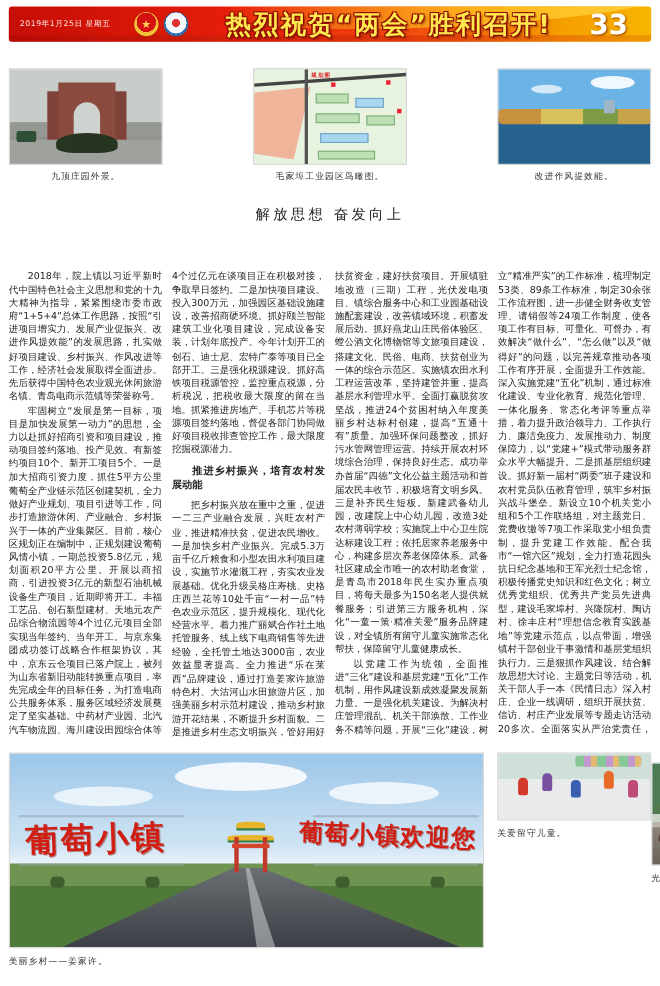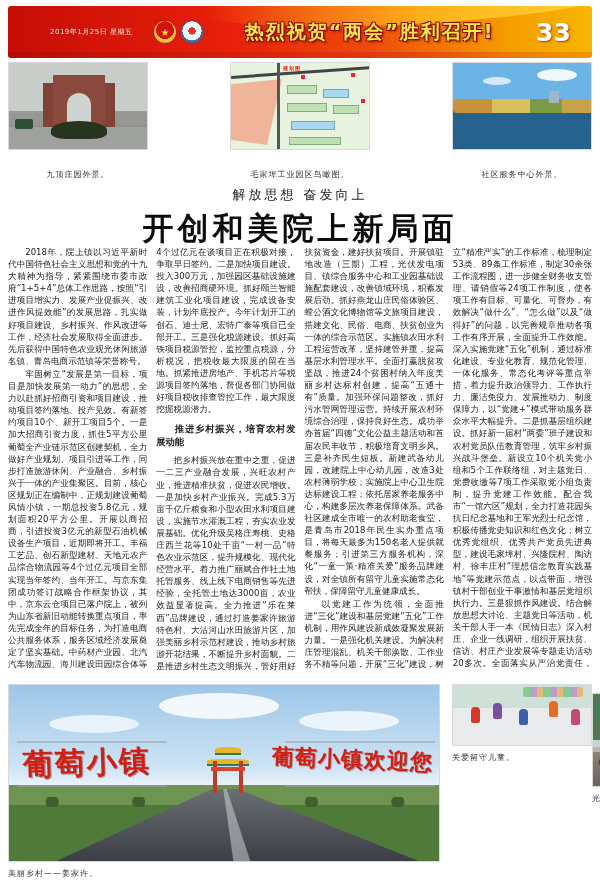--- a/index.html
+++ b/index.html
@@ -1,46 +1,46 @@
 <!DOCTYPE html>
 <html><head>
 <meta charset="utf-8">
 <style>
   * { margin:0; padding:0; box-sizing:border-box; }
   html,body { background:#ffffff; }
   body { width:600px; height:896px; font-family:"DejaVu Sans", sans-serif; color:#222; overflow:hidden; }
   .page { position:relative; width:600px; height:896px; background:#fff; }
 
   
-  .banner { position:absolute; left:8px; top:6px; width:584px; height:52px;
+  .banner { position:absolute; left:8px; top:6px; width:584px; height:32px;
     background:linear-gradient(90deg,#c60d06 0%,#e8200a 38%,#ef4a0c 62%,#f59e00 86%,#f7b500 100%);
-    border-radius:3px; overflow:hidden; display:flex; align-items:center;padding-left:32px; }
+    border-radius:3px; overflow:hidden; display:flex; align-items:center; }
   .banner::before { content:""; position:absolute; right:-30px; top:-28px; width:420px; height:46px;
     background:linear-gradient(90deg,rgba(255,200,40,0) 0%,rgba(255,190,30,.85) 55%,#ffcf3a 100%);
     border-radius:50%; transform:rotate(-3deg); }
   .banner::after { content:""; position:absolute; left:0; bottom:0; width:100%; height:6px;
     background:linear-gradient(90deg,#a80a04,#d8330c 70%,#e87f05); opacity:.55; }
   .date { position:relative; z-index:2; font-size:7px; color:#ffe9e2; margin-left:10px; width:104px; letter-spacing:.5px; }
   .emblems { position:relative; z-index:2; display:flex; gap:5px; align-items:center; }
   .emblem { width:22px; height:22px; border-radius:50%; display:inline-flex; align-items:center; justify-content:center; }
   .emblem.national { background:radial-gradient(circle at 50% 42%,#d61111 0 52%,#f3c23a 53% 72%,#caa12c 73% 100%);
     color:#ffd34d; font-size:10px; box-shadow:0 0 2px rgba(120,40,0,.6); }
   .emblem.cppcc { background:radial-gradient(circle at 50% 45%,#d33 0 22%,#f5f8fb 23% 58%,#2b6fb8 59% 100%);
     box-shadow:0 0 2px rgba(120,40,0,.6); }
-  .slogan { position:relative; z-index:2; flex:1; text-align:center; font-weight:bold; font-size:19px;
+  .slogan { position:relative; z-index:2; flex:1; text-align:center; font-weight:bold; font-size:23px;
     color:#ffe84d; letter-spacing:2px;
     text-shadow:1px 1px 0 #8e0b02, -1px 1px 0 #8e0b02, 1px -1px 0 #8e0b02, -1px -1px 0 #8e0b02, 2px 2px 2px rgba(90,10,0,.6); }
   .pageno { position:relative; z-index:2; width:56px; text-align:left; font-size:25px; font-weight:bold; color:#ffffff;
     text-shadow:1px 1px 2px rgba(120,20,0,.7); }
 
   
   .photo-row { position:absolute; left:8px; top:62px; width:584px; display:flex; justify-content:space-between; }
   .photo-row figure { width:140px; }
   .photo-row .art { position:relative; width:140px; height:88px; overflow:hidden; border:1px solid #d8d8d8; }
-  figcaption { font-size:8px; color:#333; text-align:center; margin-top:19px; letter-spacing:1px; }
+  figcaption { font-size:8px; color:#333; text-align:center; margin-top:5px; letter-spacing:1px; }
 
   
   .art-gate { background:linear-gradient(#c9cdc9 0 58%, #b4b7b2 58% 72%, #9ea19c 72% 100%); }
   .art-gate .arch { position:absolute; left:44px; top:12px; width:52px; height:52px; background:#8a4a3e; }
   .art-gate .arch::before { content:""; position:absolute; left:14px; top:18px; width:24px; height:34px;
     background:#cfd3cf; border-radius:12px 12px 0 0; }
   .art-gate .tower-l,.art-gate .tower-r { position:absolute; top:20px; width:12px; height:44px; background:#7e4238; }
   .art-gate .tower-l { left:34px; } .art-gate .tower-r { left:94px; }
   .art-gate .wall-l,.art-gate .wall-r { position:absolute; top:48px; width:34px; height:16px; background:#8d8f8a; opacity:.8; }
   .art-gate .wall-l { left:0; } .art-gate .wall-r { right:0; }
@@ -208,27 +208,26 @@
       </div>
       <figcaption>毛家埠工业园区鸟瞰图。</figcaption>
     </figure>
     <figure>
       <div class="art art-lake">
         <div class="cloud c1"></div>
           <div class="cloud c2"></div>
         <div class="trees"></div>
           <div class="bldg"></div>
       </div>
-      <figcaption>社区服务中心外景。</figcaption>
+      <figcaption>改进作风提效能。</figcaption>
     </figure>
   </div>
 
   <div class="headline">
     <div class="kicker">解放思想 奋发向上</div>
-    <h1 class="title">开创和美院上新局面</h1>
   </div>
 
   <div class="article-body">
     <p>2018年，院上镇以习近平新时代中国特色社会主义思想和党的十九大精神为指导，紧紧围绕市委市政府“1+5+4”总体工作思路，按照“引进项目增实力、发展产业促振兴、改进作风提效能”的发展思路，扎实做好项目建设、乡村振兴、作风改进等工作，经济社会发展取得全面进步。先后获得中国特色农业观光休闲旅游名镇、青岛电商示范镇等荣誉称号。</p>
     <p>牢固树立“发展是第一目标，项目是加快发展第一动力”的思想，全力以赴抓好招商引资和项目建设，推动项目签约落地、投产见效。有新签约项目10个、新开工项目5个。一是加大招商引资力度，抓住5平方公里葡萄全产业链示范区创建契机，全力做好产业规划、项目引进等工作，同步打造旅游休闲、产业融合、乡村振兴于一体的产业集聚区。目前，核心区规划正在编制中，正规划建设葡萄风情小镇，一期总投资5.8亿元，规划面积20平方公里。开展以商招商，引进投资3亿元的新型石油机械设备生产项目，近期即将开工。丰福工艺品、创石新型建材、天地元农产品综合物流园等4个过亿元项目全部实现当年签约、当年开工。与京东集团成功签订战略合作框架协议，其中，京东云仓项目已落户院上，被列为山东省新旧动能转换重点项目，率先完成全年的目标任务，为打造电商公共服务体系，服务区域经济发展奠定了坚实基础。中药材产业园、北汽汽车物流园、海川建设田园综合体等4个过亿元在谈项目正在积极对接，争取早日签约。二是加快项目建设。投入300万元，加强园区基础设施建设，改善招商硬环境。抓好颐兰智能建筑工业化项目建设，完成设备安装，计划年底投产。今年计划开工的创石、迪士尼、宏特广泰等项目已全部开工。三是强化税源建设。抓好高铁项目税源管控，监控重点税源，分析税况，把税收最大限度的留在当地。抓紧推进房地产、手机芯片等税源项目签约落地，督促各部门协同做好项目税收排查管控工作，最大限度挖掘税源潜力。</p>
     <h3>推进乡村振兴，培育农村发展动能</h3>
     <p>把乡村振兴放在重中之重，促进一二三产业融合发展，兴旺农村产业，推进精准扶贫，促进农民增收。一是加快乡村产业振兴。完成5.3万亩千亿斤粮食和小型农田水利项目建设，实施节水灌溉工程，夯实农业发展基础。优化升级吴格庄寿桃、史格庄西兰花等10处千亩“一村一品”特色农业示范区，提升规模化、现代化经营水平。着力推广丽斌合作社土地托管服务、线上线下电商销售等先进经验，全托管土地达3000亩，农业效益显著提高。全力推进“乐在莱西”品牌建设，通过打造姜家许旅游特色村、大沽河山水田旅游片区，加强美丽乡村示范村建设，推动乡村旅游开花结果，不断提升乡村面貌。二是推进乡村生态文明振兴，管好用好扶贫资金，建好扶贫项目。开展镇驻地改造（三期）工程，光伏发电项目、镇综合服务中心和工业园基础设施配套建设，改善镇域环境，积蓄发展后劲。抓好燕龙山庄民俗体验区、螳公酒文化博物馆等文旅项目建设，搭建文化、民俗、电商、扶贫创业为一体的综合示范区。实施镇农田水利工程运营改革，坚持建管并重，提高基层水利管理水平。全面打赢脱贫攻坚战，推进24个贫困村纳入年度美丽乡村达标村创建，提高“五通十有”质量。加强环保问题整改，抓好污水管网管理运营。持续开展农村环境综合治理，保持良好生态。成功举办首届“四德”文化公益主题活动和首届农民丰收节，积极培育文明乡风。三是补齐民生短板。新建武备幼儿园，改建院上中心幼儿园，改造3处农村薄弱学校；实施院上中心卫生院达标建设工程；依托居家养老服务中心，构建多层次养老保障体系。武备社区建成全市唯一的农村助老食堂，是青岛市2018年民生实办重点项目，将每天最多为150名老人提供就餐服务；引进第三方服务机构，深化“一童一策·精准关爱”服务品牌建设，对全镇所有留守儿童实施常态化帮扶，保障留守儿童健康成长。</p>
     <p>以党建工作为统领，全面推进“三化”建设和基层党建“五化”工作机制，用作风建设新成效凝聚发展新力量。一是强化机关建设。为解决村庄管理混乱、机关干部涣散、工作业务不精等问题，开展“三化”建设，树立“精准严实”的工作标准，梳理制定53类、89条工作标准，制定30余张工作流程图，进一步健全财务收支管理、请销假等24项工作制度，使各项工作有目标、可量化、可督办，有效解决“做什么”、“怎么做”以及“做得好”的问题，以完善规章推动各项工作有序开展，全面提升工作效能。深入实施党建“五化”机制，通过标准化建设、专业化教育、规范化管理、一体化服务、常态化考评等重点举措，着力提升政治领导力、工作执行力、廉洁免疫力、发展推动力、制度保障力，以“党建+”模式带动服务群众水平大幅提升。二是抓基层组织建设。抓好新一届村“两委”班子建设和农村党员队伍教育管理，筑牢乡村振兴战斗堡垒。新设立10个机关党小组和5个工作联络组，对主题党日、党费收缴等7项工作采取党小组负责制，提升党建工作效能。配合我市“一馆六区”规划，全力打造花园头抗日纪念基地和王军光烈士纪念馆，积极传播党史知识和红色文化；树立优秀党组织、优秀共产党员先进典型，建设毛家埠村、兴隆院村、陶访村、徐丰庄村“理想信念教育实践基地”等党建示范点，以点带面，增强镇村干部创业干事激情和基层党组织执行力。三是狠抓作风建设。结合解放思想大讨论、主题党日等活动，机关干部人手一本《民情日志》深入村庄、企业一线调研，组织开展扶贫、信访、村庄产业发展等专题走访活动20多次。全面落实从严治党责任，坚持抓早抓小，将纪律挺在前面，组织实施党风廉政建设“四个一”工程（一台戏、一长廊、一展览、一课堂），开展村级财务管理审计第三方服务试点，规范财务监督管理，杜绝村级财务违法乱纪现象。</p>
   </div>
 

